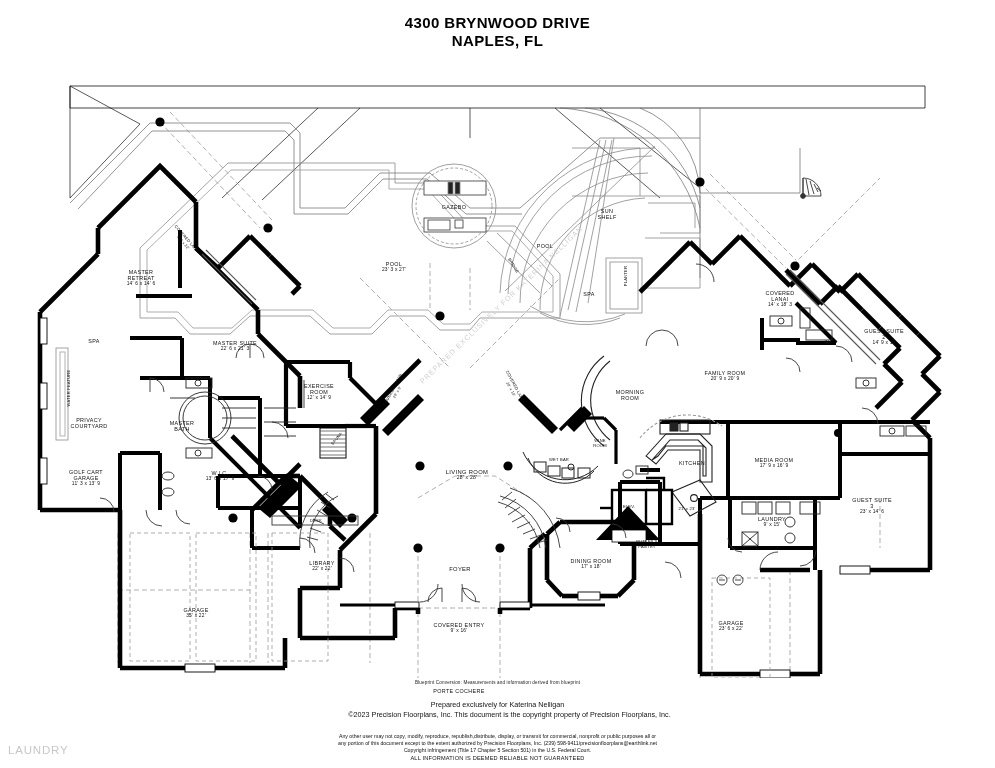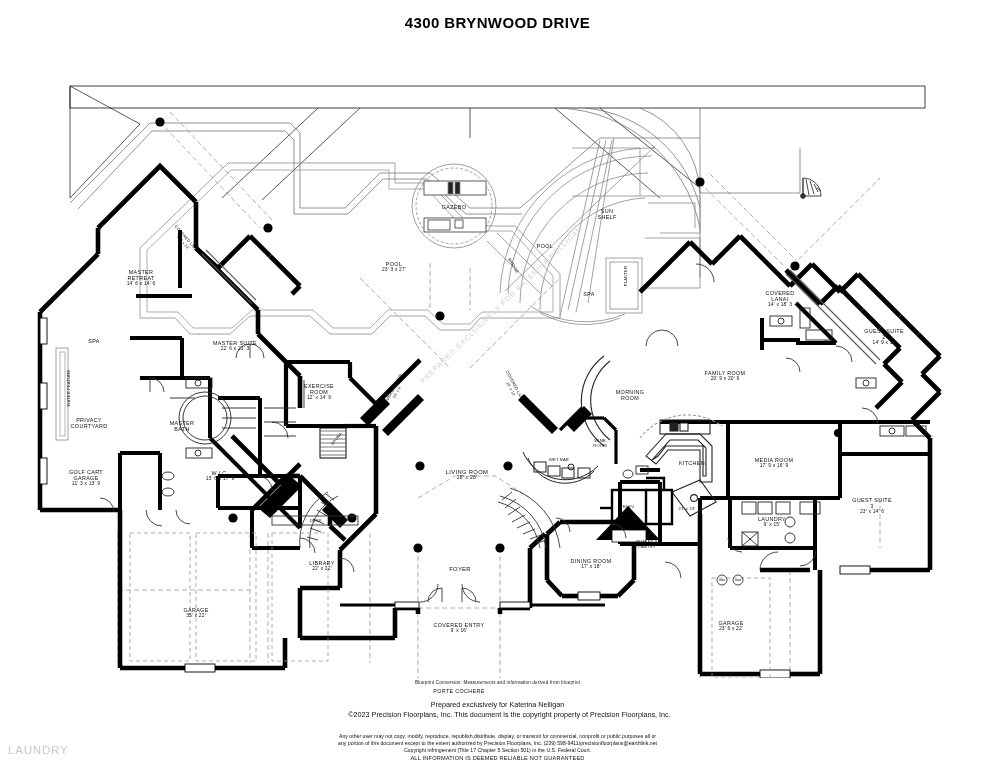--- a/index.html
+++ b/index.html
@@ -42,20 +42,21 @@
   #footer .l3,#footer .l4,#footer .l5{font-size:5.2px;line-height:7px;}
   #footer .l6{font-size:5.6px;letter-spacing:.2px;margin-top:1px;}
 </style>
 </head>
 <body>
 
 <div id="page">
 
   <div id="title-block">
     <div>4300 BRYNWOOD DRIVE</div>
+    <div>NAPLES, FL</div>
   </div>
 
   <div id="plan-wrap">
   <svg id="plan-svg" width="995" height="600" viewBox="0 0 995 600" xmlns="http://www.w3.org/2000/svg">
     <g fill="none" stroke="#111" stroke-width="0.7" stroke-linejoin="miter">
 
       <path d="M70 8 L925 8 L925 30 L70 30 Z" stroke="#111" stroke-width="0.8"></path>
       <path d="M70 8 L70 120 L140 46 L70 8"></path>
       <path d="M318 30 L222 120 M360 30 L262 122 M470 30 L470 60"></path>
       <path d="M555 30 L660 120 M600 30 L700 110"></path>

